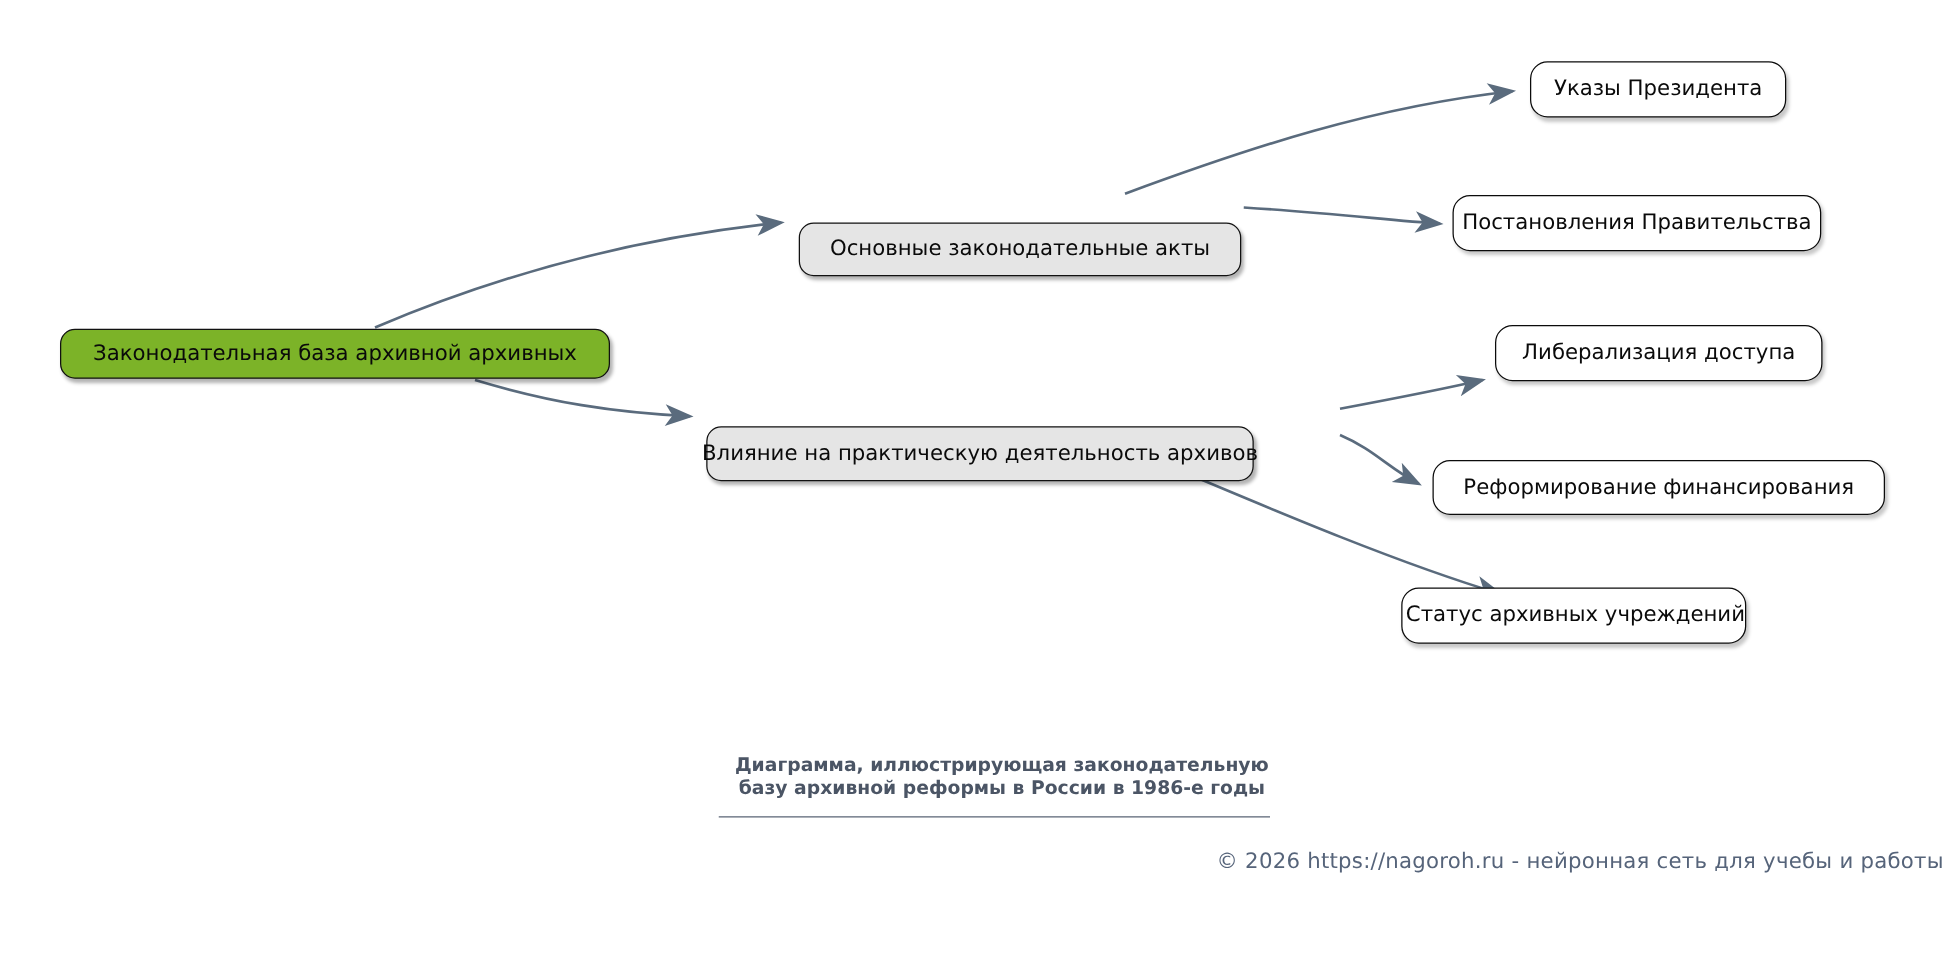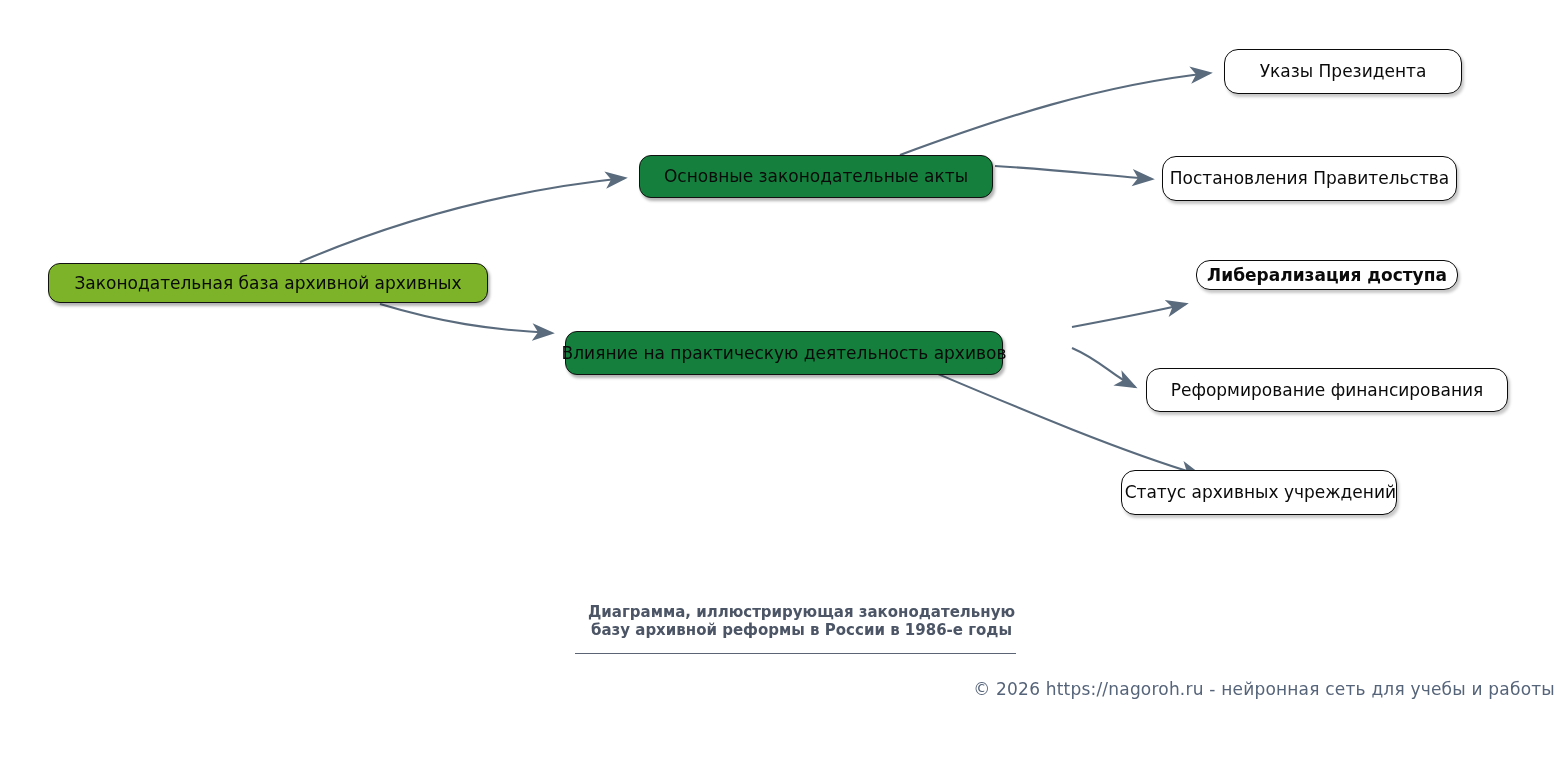--- a/index.html
+++ b/index.html
@@ -40,24 +40,25 @@
     line-height: 1;
     color: #0a0a0a;
   }
   .node.root {
     background: #7cb328;
     border: 1.6px solid #111111;
     border-radius: 12px;
     box-shadow: 2px 3px 3px rgba(0,0,0,0.30);
   }
   .node.branch {
-    background: #15803d;
+    background: #e5e5e5;
     border: 1.6px solid #111111;
     border-radius: 12px;
     box-shadow: 2px 3px 3px rgba(0,0,0,0.30);
+    margin-top: 23px;
   }
   .node.leaf {
     background: #ffffff;
     border: 1.7px solid #0b0b0b;
     border-radius: 14px;
     box-shadow: 2px 3px 3px rgba(0,0,0,0.22);
   }
 
   
   .caption {
@@ -111,33 +112,33 @@
   </svg>
 
   <div class="node root" style="left:48px; top:263px; width:440px; height:40px;">
     <span>Законодательная база архивной архивных</span>
   </div>
 
   <div class="node branch" style="left:639px; top:155px; width:354px; height:43px;">
     <span>Основные законодательные акты</span>
   </div>
 
-  <div class="node branch" style="left:565px; top:331px; width:438px; height:44px;">
+  <div class="node branch" style="left:565px; top:318px; width:438px; height:44px;">
     <span>Влияние на практическую деятельность архивов</span>
   </div>
 
-  <div class="node leaf" style="left:1224px; top:49px; width:238px; height:45px;">
+  <div class="node leaf" style="left:1224px; top:49px; width:205px; height:45px;">
     <span>Указы Президента</span>
   </div>
 
   <div class="node leaf" style="left:1162px; top:156px; width:295px; height:45px;text-align:center;">
     <span>Постановления Правительства</span>
   </div>
 
-  <div class="node leaf" style="left:1196px; top:260px; width:262px; height:30px;font-weight:bold;">
+  <div class="node leaf" style="left:1196px; top:260px; width:262px; height:45px;">
     <span>Либерализация доступа</span>
   </div>
 
   <div class="node leaf" style="left:1146px; top:368px; width:362px; height:44px;align-items:center;">
     <span>Реформирование финансирования</span>
   </div>
 
   <div class="node leaf" style="left:1121px; top:470px; width:276px; height:45px;justify-content:flex-end;">
     <span>Статус архивных учреждений</span>
   </div>

